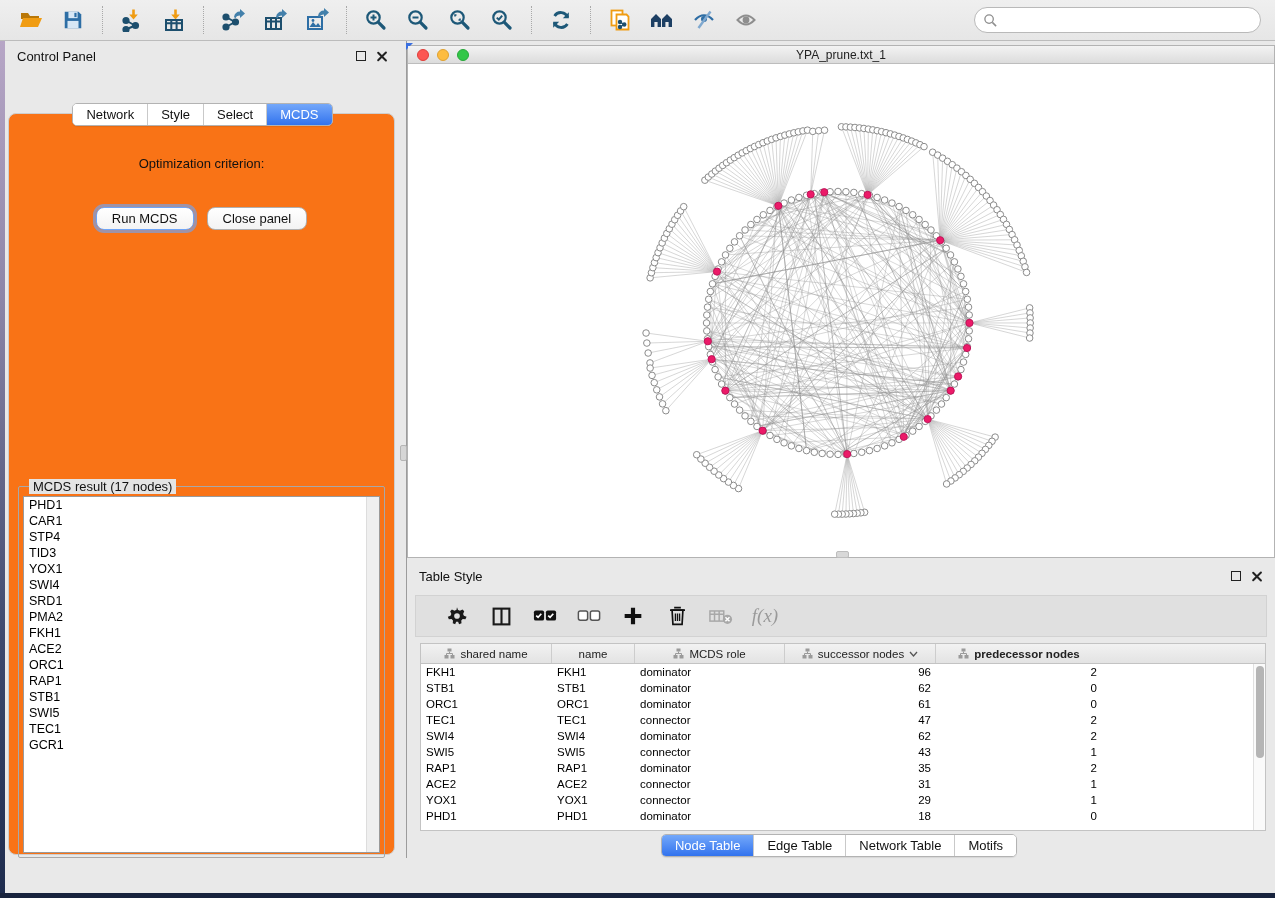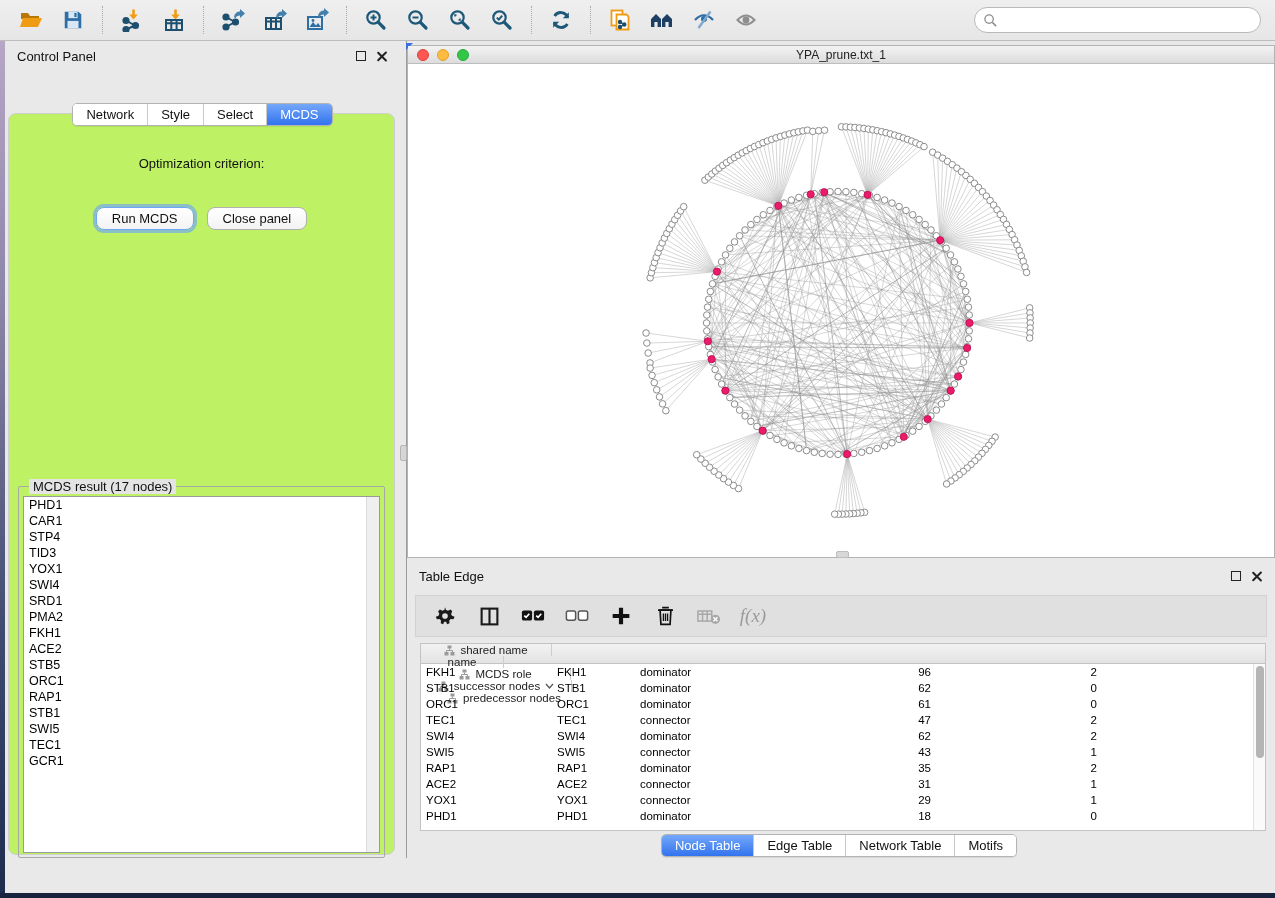--- a/index.html
+++ b/index.html
@@ -24,21 +24,21 @@
   .panel-ctrls { margin-left:auto; display:flex; align-items:center; gap:10px; }
   .ico-float { width:10px; height:10px; border:1.6px solid #222; background:transparent; display:inline-block; }
   .ico-close { width:12px; height:12px; position:relative; display:inline-block; }
   .ico-close:before,.ico-close:after{ content:""; position:absolute; left:5px; top:0; width:2.4px; height:13px; background:#222; border-radius:1px;}
   .ico-close:before{ transform:rotate(45deg);} .ico-close:after{ transform:rotate(-45deg);}
   .seg { display:inline-flex; border:1px solid #b3b3b3; border-radius:5px; background:#fff; overflow:hidden; box-shadow:0 1px 1px rgba(0,0,0,.08); }
   .seg button { border:none; background:#fff; font-size:13px; font-family:inherit; padding:3px 13px; border-right:1px solid #c9c9c9; color:#111; }
   .seg button:last-child{ border-right:none; }
   .seg button.sel { background:linear-gradient(#74a8fa,#3273ee); color:#fff; }
   .cp-tabs-wrap { position:absolute; left:0; top:62px; width:100%; text-align:center; z-index:3; }
-  .cp-body { position:absolute; left:3px; top:72px; right:5px; bottom:3px; background:#bef264; border:1px solid #cecece; border-radius:8px; }
+  .cp-body { position:absolute; left:3px; top:72px; right:5px; bottom:3px; background:#f97316; border:1px solid #cecece; border-radius:8px; }
   .opt-label { position:absolute; top:42px; width:100%; text-align:center; font-size:13px; color:#111; }
   .mac-select { position:absolute; left:38px; right:40px; top:60px; height:23px; background:#fff; border:1px solid #b0b0b0; border-radius:4px; display:flex; align-items:center; box-shadow:0 1px 1px rgba(0,0,0,.06); }
   .mac-select .val { flex:1; font-size:13px; padding-left:9px; color:#111; white-space:nowrap; overflow:hidden; }
   .stepper { width:19px; height:19px; margin:1px 1px 1px 0; border-radius:4px; background:linear-gradient(#76a9fb,#2f6fe8); display:flex; flex-direction:column; align-items:center; justify-content:center; gap:2px; }
   .tri-up { width:0;height:0;border-left:3.5px solid transparent;border-right:3.5px solid transparent;border-bottom:4.5px solid #fff; }
   .tri-dn { width:0;height:0;border-left:3.5px solid transparent;border-right:3.5px solid transparent;border-top:4.5px solid #fff; }
   .btn-row { position:absolute; top:93px; width:100%; display:flex; justify-content:center; gap:13px; }
   .mac-btn { font-family:inherit; font-size:13px; color:#111; background:linear-gradient(#ffffff,#f3f3f3); border:1px solid #b0b0b0; border-radius:8px; padding:3px 15px; }
   .mac-btn.focus { box-shadow:0 0 0 3px rgba(110,165,248,.65); border-color:#6ea5f8; }
 
@@ -61,26 +61,26 @@
   .netframe .titlebar { height:18px; background:linear-gradient(#f3f3f3,#dcdcdc); border-bottom:1px solid #bdbdbd; display:flex; align-items:center; position:relative; }
   .lights { display:flex; gap:8px; margin-left:9px; }
   .light { width:12px; height:12px; border-radius:50%; }
   .net-title { position:absolute; left:0; right:0; text-align:center; font-size:12px; color:#222; }
   .focus-corner { position:absolute; left:-2px; top:-3px; width:0; height:0; border-top:7px solid #3a6fe0; border-right:7px solid transparent; }
   .netcanvas { position:absolute; left:0; top:19px; right:0; bottom:0; background:#fff; overflow:hidden; }
 
   
   .tpanel { position:absolute; left:0; top:522px; width:868px; height:295px; }
   .tp-head { height:26px; display:flex; align-items:center; padding:0 12px; font-size:13px; color:#111; }
-  .tp-toolbar { position:absolute; left:8px; right:8px; top:32px; height:42px; background:#e0e0e0; border:1px solid #d2d2d2; border-radius:0; display:flex; align-items:center; padding-left:16px; gap:18px; }
+  .tp-toolbar { position:absolute; left:8px; right:8px; top:32px; height:42px; background:#e0e0e0; border:1px solid #d2d2d2; border-radius:0; display:flex; align-items:center; padding-left:28px; gap:18px; }
   .tpbtn { border:none; background:transparent; display:flex; align-items:center; justify-content:center; width:26px; height:30px; }
   .fx { font-family:"Liberation Serif", serif; font-style:italic; font-size:19px; color:#9a9a9a; }
 
   .ttable { position:absolute; left:13px; right:9px; top:80px; height:188px; background:#fff; border:1px solid #c3c3c3; font-size:11.5px; }
-  .thead { display:flex; height:20px; background:linear-gradient(#f2f2f2,#e3e3e3); border-bottom:1px solid #c3c3c3;flex-direction:column; }
+  .thead { display:flex; height:20px; background:linear-gradient(#f2f2f2,#e3e3e3); border-bottom:1px solid #c3c3c3; }
   .th { display:flex; align-items:center; justify-content:center; gap:5px; border-right:1px solid #cdcdcd; color:#222; font-size:11.5px; }
   .th:last-child { border-right:none; }
   .trow { display:flex; height:16px; align-items:center; }
   .td { padding:0 5px; white-space:nowrap; overflow:hidden; color:#000; }
   .td.num { text-align:right; }
   .vscroll { position:absolute; right:0; top:20px; width:12px; bottom:0; background:#fafafa; border-left:1px solid #e0e0e0; }
   .vthumb { position:absolute; left:1.5px; top:2px; width:8px; height:92px; background:#b5b5b5; border-radius:5px; }
 
   .tp-tabs { position:absolute; left:0; right:4px; top:271px; text-align:center; }
 
@@ -267,21 +267,20 @@
         <div class="mcds-item">PHD1</div>
             <div class="mcds-item">CAR1</div>
             <div class="mcds-item">STP4</div>
             <div class="mcds-item">TID3</div>
             <div class="mcds-item">YOX1</div>
             <div class="mcds-item">SWI4</div>
             <div class="mcds-item">SRD1</div>
             <div class="mcds-item">PMA2</div>
             <div class="mcds-item">FKH1</div>
             <div class="mcds-item">ACE2</div>
-            <div class="mcds-item">STB5</div>
             <div class="mcds-item">ORC1</div>
             <div class="mcds-item">RAP1</div>
             <div class="mcds-item">STB1</div>
             <div class="mcds-item">SWI5</div>
             <div class="mcds-item">TEC1</div>
             <div class="mcds-item">GCR1</div>
           </div>
       </div>
     </div>
     <div class="cp-tabs-wrap"><span class="seg" id="cp-tabs">
@@ -1000,21 +999,21 @@
             <circle cx="317.8539163073212" cy="326.9850258881272" r="3.5999999999999996" fill="#ec1a68" stroke="#c0135a" stroke-width="1"></circle>
             <circle cx="304.11345613614196" cy="295.38413096784393" r="3.5999999999999996" fill="#ec1a68" stroke="#c0135a" stroke-width="1"></circle>
             <circle cx="300.28461492611274" cy="277.37084932672866" r="3.5999999999999996" fill="#ec1a68" stroke="#c0135a" stroke-width="1"></circle>
           </svg>
       </div>
     </div>
     <div class="hgrip"></div>
 
     <div class="tpanel">
       <div class="tp-head">
-        <span>Table Edge</span>
+        <span>Table Style</span>
         <span class="panel-ctrls">
           <span class="ico-float"></span>
           <span class="ico-close"></span>
         </span>
       </div>
       <div class="tp-toolbar">
         <button class="tpbtn">
             <svg width="20" height="20" viewBox="0 0 24 24">
               <path fill="#1a1a1a" d="M12 1.5l1.2 3.2a7.6 7.6 0 0 1 2.3 1l3.1-1.4 2.1 2.1-1.4 3.1c.5.7.8 1.5 1 2.3l3.2 1.2-1.4 2.9-3.3-.3a7.6 7.6 0 0 1-1.7 1.7l.3 3.3-2.9 1.4-1.2-3.2a7.6 7.6 0 0 1-2.3 0l-1.2 3.2-2.9-1.4.3-3.3a7.6 7.6 0 0 1-1.7-1.7l-3.3.3L1 13l3.2-1.2c.2-.8.5-1.6 1-2.3L3.8 6.4l2.1-2.1 3.1 1.4a7.6 7.6 0 0 1 2.3-1z M12 8.6a3.4 3.4 0 1 0 0 6.8 3.4 3.4 0 0 0 0-6.8z" fill-rule="evenodd"></path>
             </svg>
@@ -1093,21 +1092,21 @@
                 <rect x="3.5" y="0.5" width="4" height="3" fill="#9a9a9a"></rect>
                 <rect x="0.5" y="7" width="4" height="3.5" fill="#9a9a9a"></rect>
                 <rect x="6.5" y="7" width="4" height="3.5" fill="#9a9a9a"></rect>
                 <path d="M5.5 3.5V5.5M2.5 7V5.5H8.5V7" stroke="#9a9a9a" fill="none"></path>
               </svg>
               <span>successor nodes</span>
               <svg width="9" height="6" viewBox="0 0 9 6">
                 <path d="M1 1l3.5 4L8 1" stroke="#555" stroke-width="1.3" fill="none"></path>
               </svg>
             </div>
-            <div class="th" style="width: 166px;">
+            <div class="th" style="width: 166px; font-weight: bold;">
               <svg width="11" height="11" viewBox="0 0 11 11">
                 <rect x="3.5" y="0.5" width="4" height="3" fill="#9a9a9a"></rect>
                 <rect x="0.5" y="7" width="4" height="3.5" fill="#9a9a9a"></rect>
                 <rect x="6.5" y="7" width="4" height="3.5" fill="#9a9a9a"></rect>
                 <path d="M5.5 3.5V5.5M2.5 7V5.5H8.5V7" stroke="#9a9a9a" fill="none"></path>
               </svg>
               <span>predecessor nodes</span>
             </div>
           </div>
         <div id="tbody">

